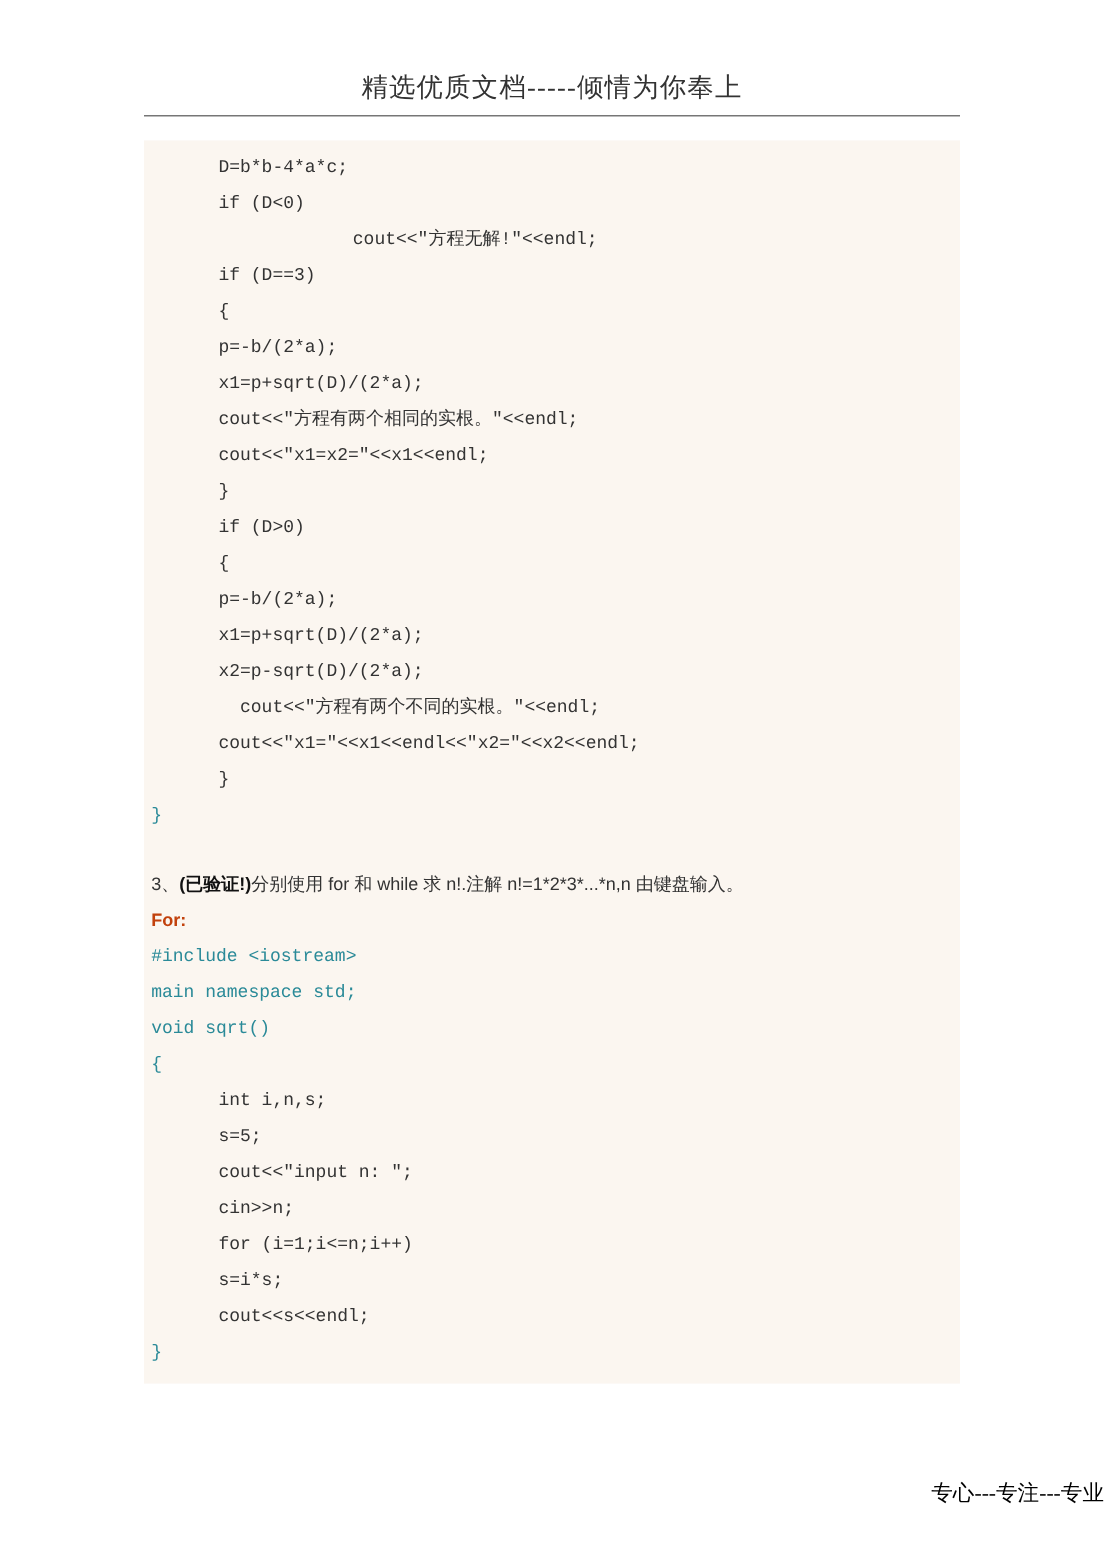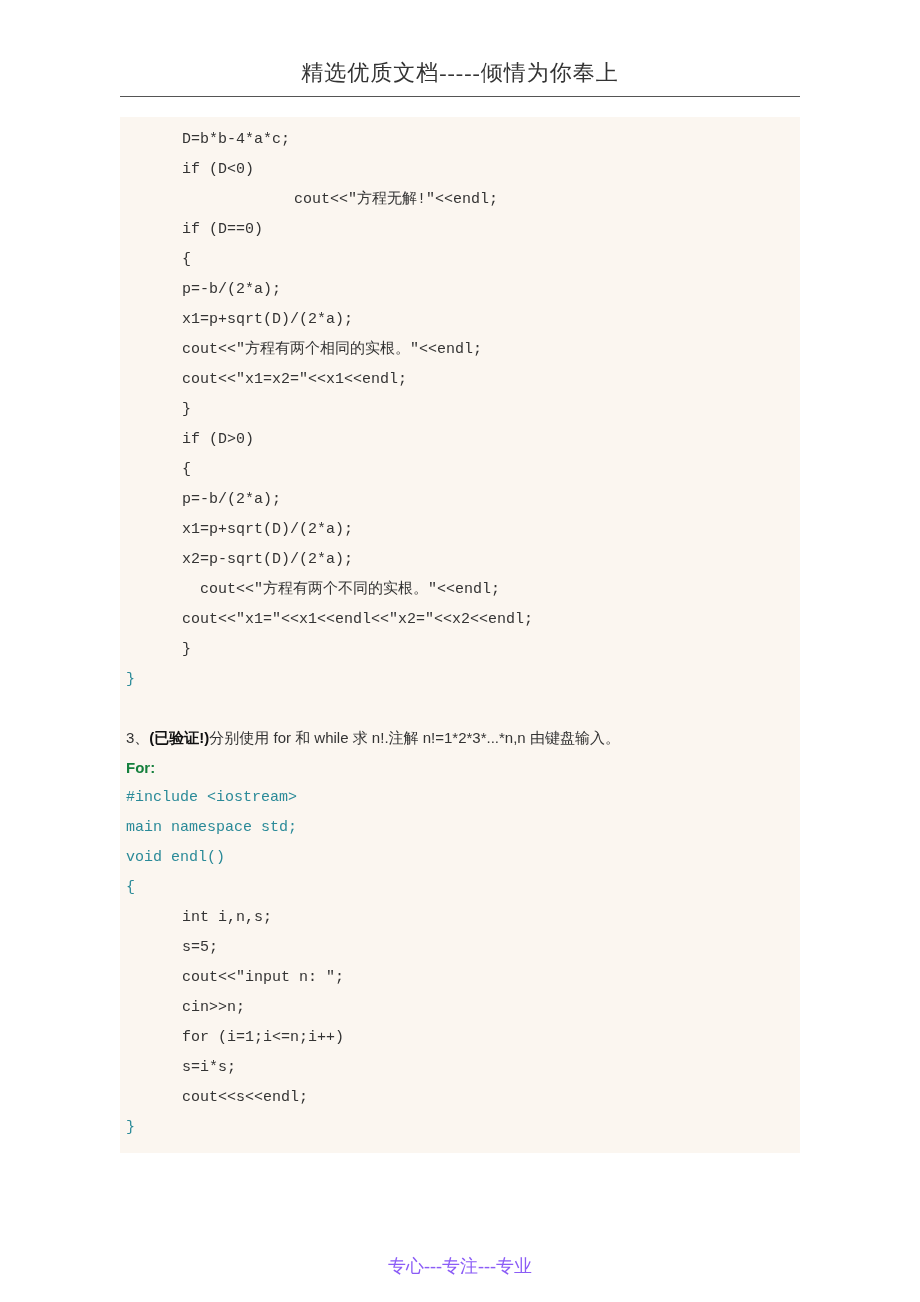--- a/index.html
+++ b/index.html
@@ -43,45 +43,45 @@
   .code-line.indent3 { padding-left: 168px; }
   .brace-close { padding-left: 0; }
   .blank-line { height: 28px; }
   .q-line {
     font-size: 15px;
     line-height: 30px;
     font-family: Liberation Sans, sans-serif;
     color: #333;
   }
   .q-label { font-weight: bold; color: #111; }
-  .red { color: #15803d; font-weight: bold; }
+  .red { color: #c2410c; font-weight: bold; }
   .cyan { color: #2a8a98; }
   .footer {
     position: absolute;
-    bottom: 24px;
+    bottom: 46px;
     width: 100%;
-    text-align: center;
+    text-align: right;
     font-size: 18px;
-    color: #8b5cf6;
+    color: #000000;
   }
 </style>
 </head>
 <body>
 
 <div class="page">
 
   <div class="header">精选优质文档-----倾情为你奉上</div>
   <hr class="header-rule">
 
   <div class="content">
 
     <div class="code-line indent1">D=b*b-4*a*c;</div>
     <div class="code-line indent1">if (D&lt;0)</div>
     <div class="code-line indent3">cout&lt;&lt;"方程无解!"&lt;&lt;endl;</div>
-    <div class="code-line indent1">if (D==0)</div>
+    <div class="code-line indent1">if (D==3)</div>
     <div class="code-line indent1">{</div>
     <div class="code-line indent1">p=-b/(2*a);</div>
     <div class="code-line indent1">x1=p+sqrt(D)/(2*a);</div>
     <div class="code-line indent1">cout&lt;&lt;"方程有两个相同的实根。"&lt;&lt;endl;</div>
     <div class="code-line indent1">cout&lt;&lt;"x1=x2="&lt;&lt;x1&lt;&lt;endl;</div>
     <div class="code-line indent1">}</div>
     <div class="code-line indent1">if (D&gt;0)</div>
     <div class="code-line indent1">{</div>
     <div class="code-line indent1">p=-b/(2*a);</div>
     <div class="code-line indent1">x1=p+sqrt(D)/(2*a);</div>
@@ -93,21 +93,21 @@
 
     <div class="blank-line"></div>
 
     <div class="q-line">
       <span>3、</span><span class="q-label">(已验证!)</span><span>分别使用 for 和 while 求 n!.注解 n!=1*2*3*...*n,n 由键盘输入。</span>
     </div>
     <div class="q-line red">For:</div>
 
     <div class="code-line cyan">#include &lt;iostream&gt;</div>
     <div class="code-line cyan">main namespace std;</div>
-    <div class="code-line cyan">void endl()</div>
+    <div class="code-line cyan">void sqrt()</div>
     <div class="code-line cyan">{</div>
     <div class="code-line indent1">int i,n,s;</div>
     <div class="code-line indent1">s=5;</div>
     <div class="code-line indent1">cout&lt;&lt;"input n: ";</div>
     <div class="code-line indent1">cin&gt;&gt;n;</div>
     <div class="code-line indent1">for (i=1;i&lt;=n;i++)</div>
     <div class="code-line indent1">s=i*s;</div>
     <div class="code-line indent1">cout&lt;&lt;s&lt;&lt;endl;</div>
     <div class="code-line cyan">}</div>
 

